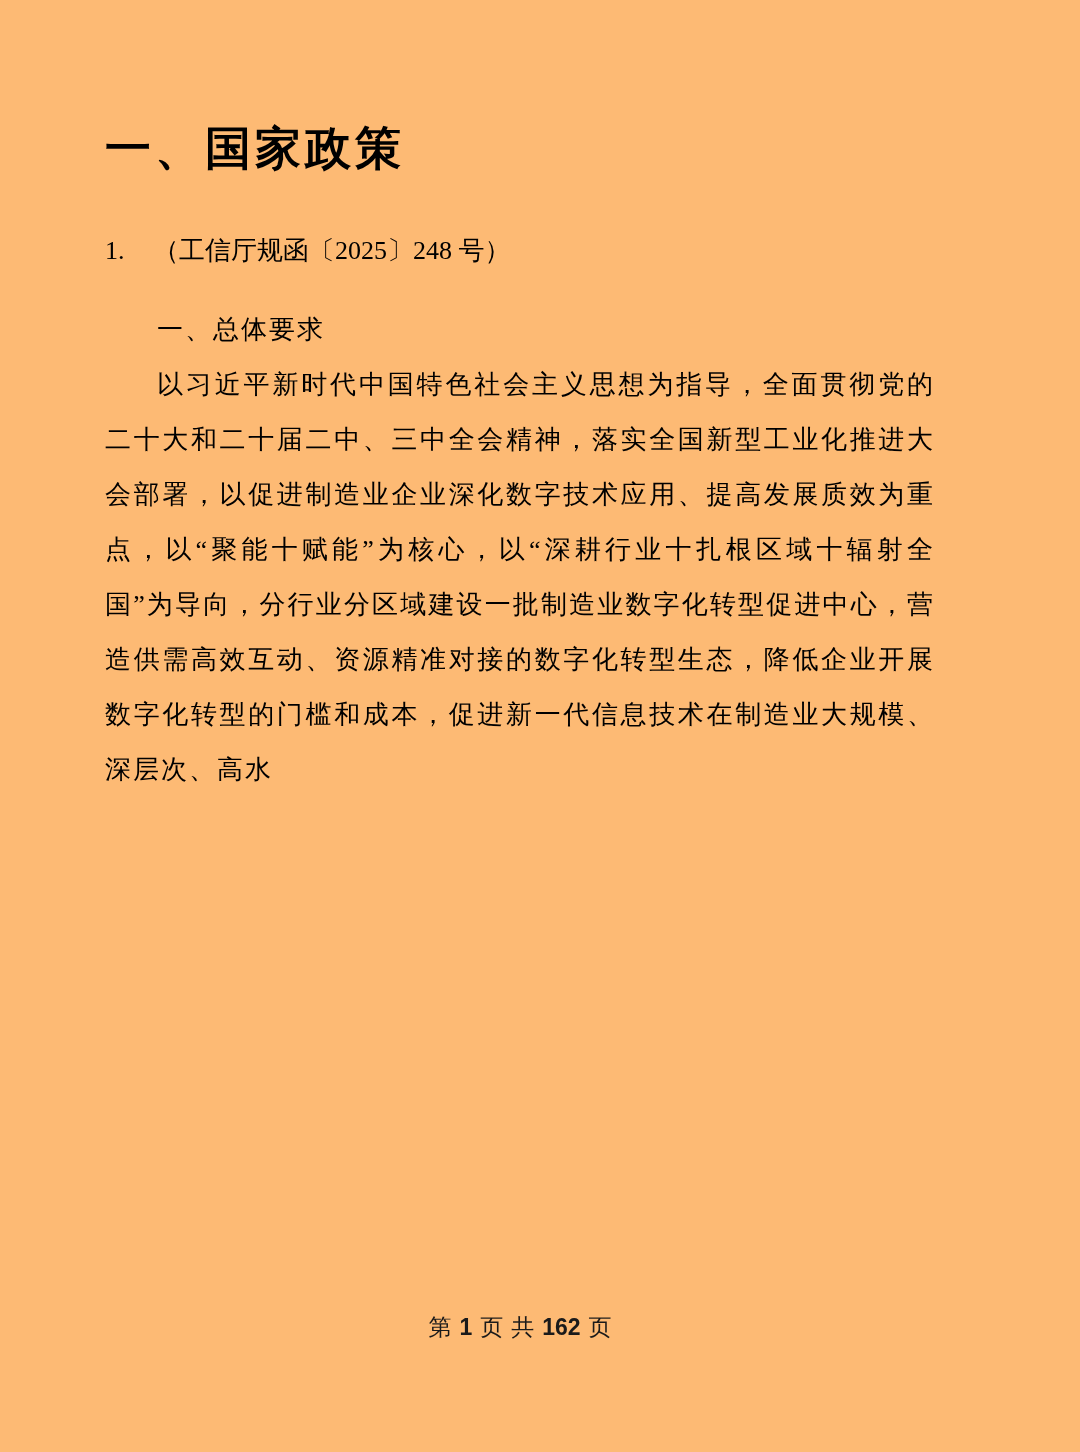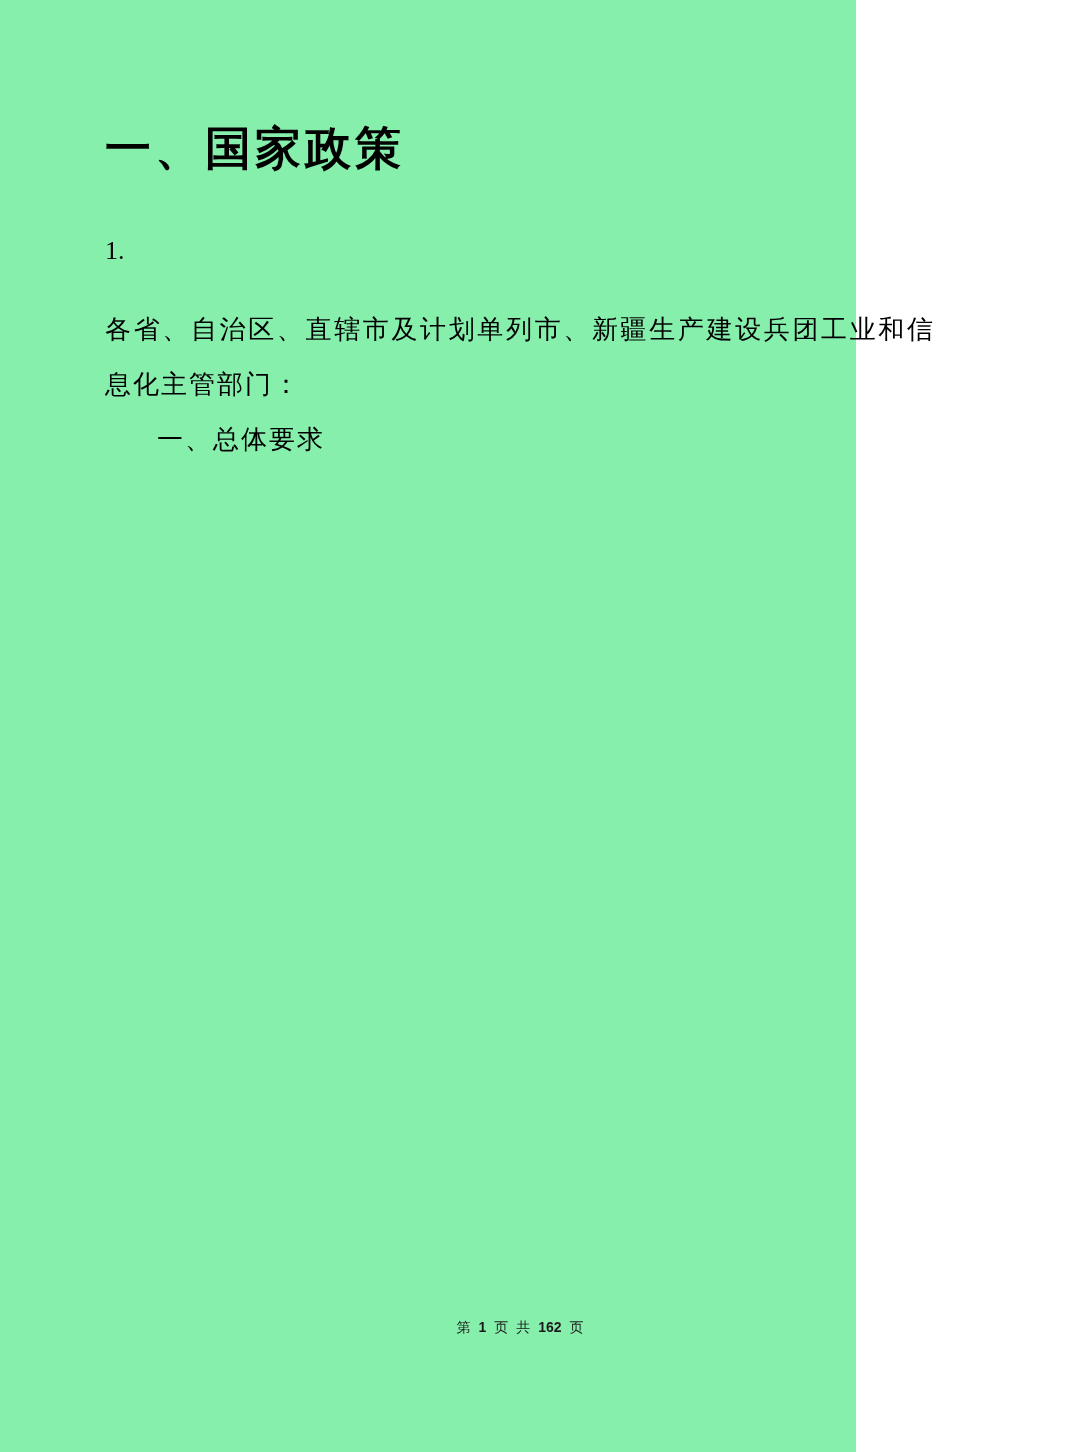--- a/index.html
+++ b/index.html
@@ -6,23 +6,23 @@
   body {
     width: 1080px;
     height: 1452px;
     background: #ffffff;
     color: #000000;
     font-family: "Liberation Serif", "DejaVu Serif", serif;
     overflow: hidden;
   }
   .page {
     position: relative;
-    width: 856px;
+    width: 1080px;
     height: 1452px;
-    background: #86efac;
+    background: #fdba74;
     box-sizing: border-box;
   }
   .content {
     position: absolute;
     top: 0;
     left: 105px;
     width: 830px;
   }
   
   .section-heading {
@@ -67,48 +67,49 @@
     letter-spacing: 2px;
   }
   .body-text p.indent { text-indent: 2em; }
   
   .page-footer {
     position: absolute;
     top: 1316px;
     left: 105px;
     width: 830px;
     text-align: center;
-    font-size: 14px;
+    font-size: 23px;
     line-height: 22px;
     color: #1a1a1a;
     font-family: "Liberation Sans", "DejaVu Sans", sans-serif;
   }
   .page-footer span { margin: 0 4px; }
   .page-footer .pg-num { font-weight: 700; }
 </style>
 </head>
 <body>
 
 <div class="page">
   <div class="content">
 
     <h1 class="section-heading">一、国家政策</h1>
 
     <div class="list-item">
       <span class="num">1.</span>
       <div class="item-lines">
+        <div>（工信厅规函〔2025〕248 号）</div>
       </div>
     </div>
 
     <div class="notice-title">
     </div>
 
     <div class="body-text">
-      <p>各省、自治区、直辖市及计划单列市、新疆生产建设兵团工业和信息化主管部门：</p>
       <p class="indent">一、总体要求</p>
+      <p class="indent">以习近平新时代中国特色社会主义思想为指导，全面贯彻党的二十大和二十届二中、三中全会精神，落实全国新型工业化推进大会部署，以促进制造业企业深化数字技术应用、提高发展质效为重点，以“聚能十赋能”为核心，以“深耕行业十扎根区域十辐射全国”为导向，分行业分区域建设一批制造业数字化转型促进中心，营造供需高效互动、资源精准对接的数字化转型生态，降低企业开展数字化转型的门槛和成本，促进新一代信息技术在制造业大规模、深层次、高水</p>
     </div>
 
   </div>
 
   <div class="page-footer">
     <span>第</span><span class="pg-num">1</span><span>页</span><span>共</span><span class="pg-num">162</span><span>页</span>
   </div>
 </div>
 
 </body></html>

